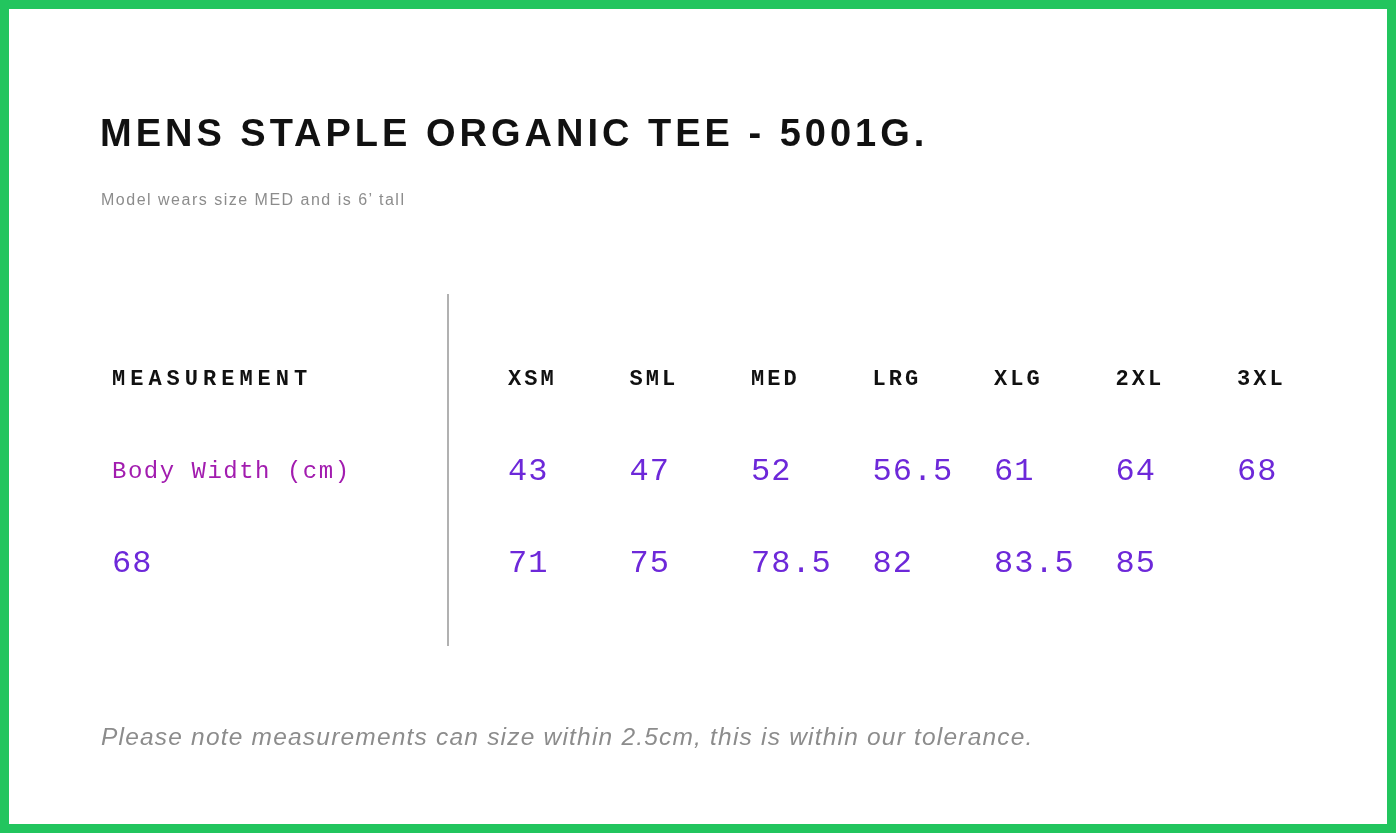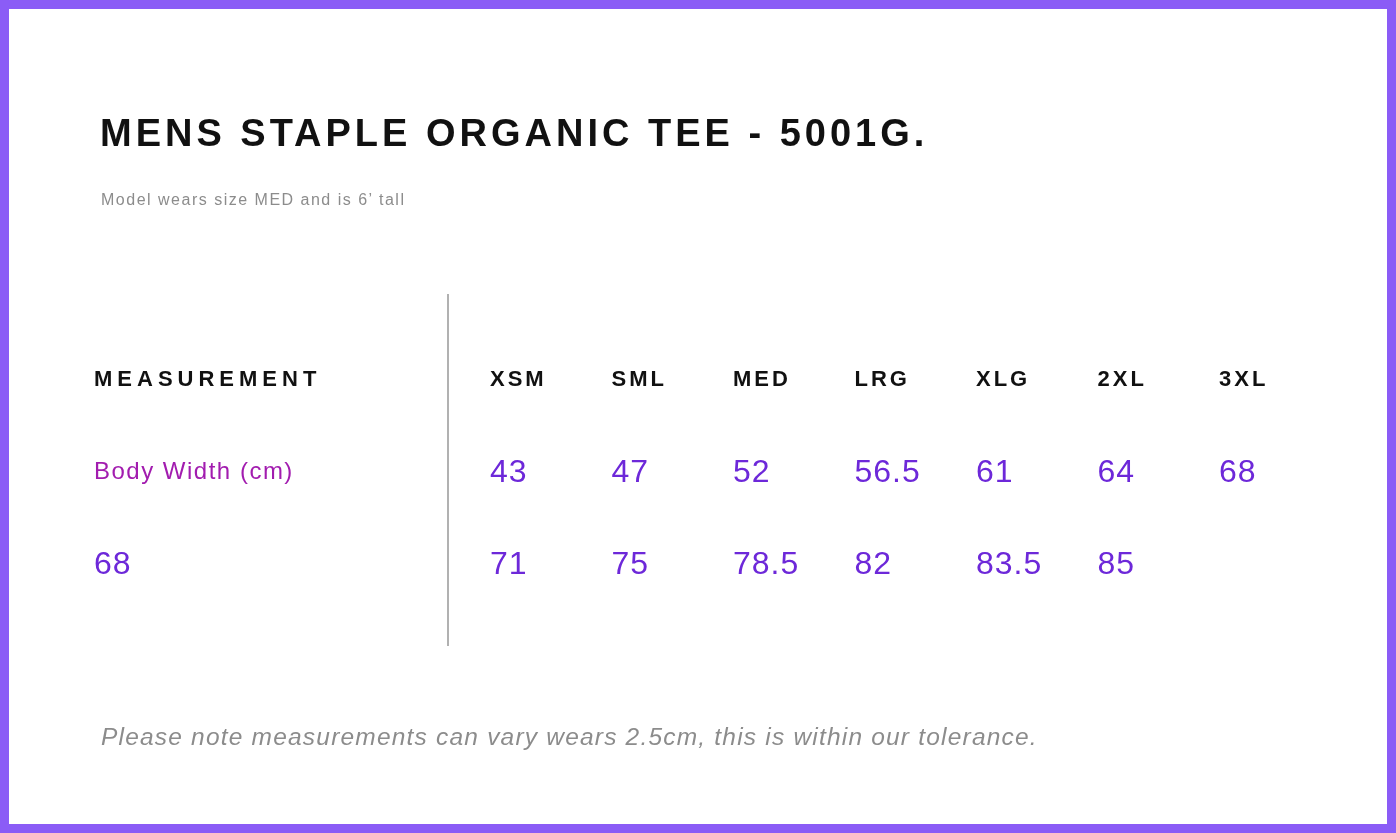--- a/index.html
+++ b/index.html
@@ -7,21 +7,21 @@
     padding: 0;
     background: #ffffff;
     font-family: "Liberation Sans", "DejaVu Sans", sans-serif;
   }
   .sheet {
     position: relative;
     width: 1396px;
     height: 833px;
     box-sizing: border-box;
     background: #ffffff;
-    border: 9px solid #8b5cf6;
+    border: 9px solid #22c55e;
     overflow: hidden;
   }
   .page-title {
     position: absolute;
     left: 91px;
     top: 103px;
     margin: 0;
     font-size: 38px;
     font-weight: 700;
     letter-spacing: 4px;
@@ -42,26 +42,27 @@
   .table-divider {
     position: absolute;
     left: 438px;
     top: 285px;
     width: 2px;
     height: 352px;
     background: #b1b1b1;
   }
   .size-table {
     position: absolute;
-    left: 85px;
+    left: 103px;
     top: 324px;
     display: grid;
     grid-template-columns: 396px repeat(7, 121.5px);
     grid-auto-rows: 92px;
     align-items: center;
+    font-family: Liberation Mono, monospace;
   }
   .cell {
     text-align: left;
     white-space: nowrap;
   }
   .cell.head {
     font-size: 22px;
     font-weight: 700;
     letter-spacing: 3px;
     color: #111111;
@@ -127,15 +128,15 @@
     <div class="cell val">68</div>
     <div class="cell val">71</div>
     <div class="cell val">75</div>
     <div class="cell val">78.5</div>
     <div class="cell val">82</div>
     <div class="cell val">83.5</div>
     <div class="cell val">85</div>
 
   </div>
 
-  <p class="footnote">Please note measurements can vary wears 2.5cm, this is within our tolerance.</p>
+  <p class="footnote">Please note measurements can size within 2.5cm, this is within our tolerance.</p>
 
 </div>
 
 </body></html>

